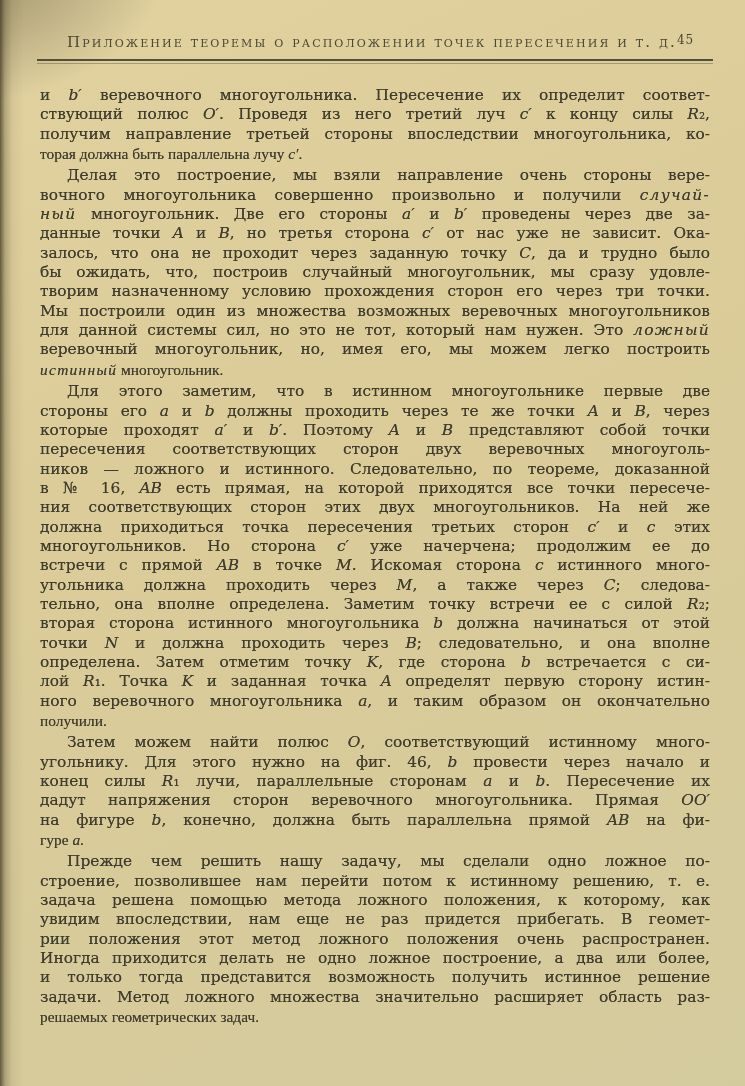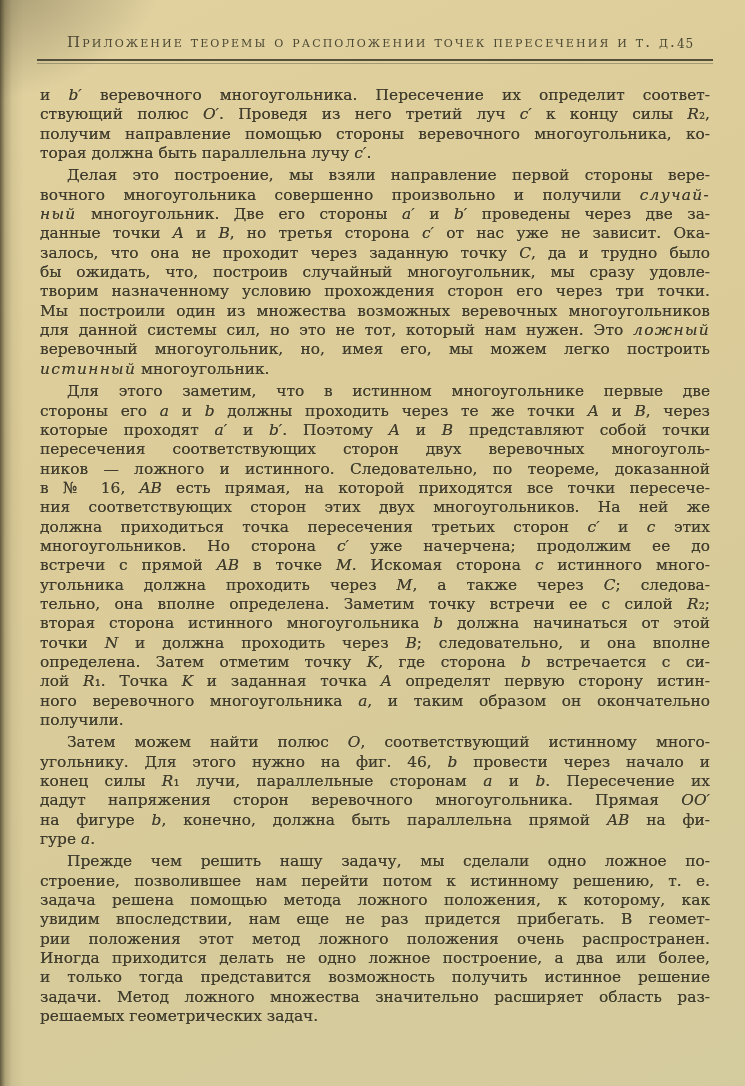--- a/index.html
+++ b/index.html
@@ -13,21 +13,21 @@
     position: absolute; inset: 0;
     background:
       radial-gradient(ellipse 320px 220px at -40px -40px, rgba(48,44,26,0.45), rgba(48,44,26,0) 65%),
       radial-gradient(ellipse 500px 300px at 110% 115%, rgba(120,125,85,0.18), rgba(120,125,85,0) 60%),
       linear-gradient(to right, rgba(58,52,32,0.75) 0px, rgba(104,93,60,0.38) 5px, rgba(140,128,90,0.14) 12px, rgba(0,0,0,0) 24px),
       linear-gradient(155deg, #e2d2a0 0%, #dccc99 35%, #d8cb9a 65%, #d4cb9e 100%);
   }
   .text-col { position: absolute; left: 37px; width: 676px; }
   .header-row {
     top: 33px;
-    display: flex; align-items: flex-end;
+    display: flex; align-items: flex-start;
     color: #4a4733;
   }
   .running-title {
     flex: 1;
     text-align: center;
     font-variant: small-caps;
     font-size: 15px;
     letter-spacing: 2.1px;
     padding-left: 30px;
     white-space: nowrap;
@@ -54,42 +54,42 @@
     color: #3f3c2d;
     text-shadow: 0 0 0.6px rgba(63,60,45,0.75);
   }
   .para { margin: 3px; }
   .para.indent .line:first-child { text-indent: 27px; }
   .line {
     text-align: justify;
     text-align-last: justify;
     white-space: normal;
   }
-  .line.last { text-align-last: left; }
+  .line.last { text-align-last: left; font-family: Liberation Serif, serif; }
   .line i { font-style: italic; }
   .line i.sp { letter-spacing: 1.3px; }
 </style>
 </head>
 <body>
 
 <div class="page">
   <div class="text-col header-row">
     <span class="running-title">Приложение теоремы о расположении точек пересечения и т. д.</span>
     <span class="page-number">45</span>
   </div>
   <div class="text-col header-rule"></div>
   <div class="text-col text-body">
       <div class="para">
         <div class="line">и <i>b′</i> веревочного многоугольника. Пересечение их определит соответ-</div>
         <div class="line">ствующий полюс <i>O′</i>. Проведя из него третий луч <i>c′</i> к концу силы <i>R</i>₂,</div>
-        <div class="line">получим направление помощью стороны веревочного многоугольника, ко-</div>
+        <div class="line">получим направление третьей стороны впоследствии многоугольника, ко-</div>
         <div class="line last">торая должна быть параллельна лучу <i>c′</i>.</div>
       </div>
       <div class="para indent">
-        <div class="line">Делая это построение, мы взяли направление первой стороны вере-</div>
+        <div class="line">Делая это построение, мы взяли направление очень стороны вере-</div>
         <div class="line">вочного многоугольника совершенно произвольно и получили <i class="sp">случай-</i></div>
         <div class="line"><i class="sp">ный</i> многоугольник. Две его стороны <i>a′</i> и <i>b′</i> проведены через две за-</div>
         <div class="line">данные точки <i>A</i> и <i>B</i>, но третья сторона <i>c′</i> от нас уже не зависит. Ока-</div>
         <div class="line">залось, что она не проходит через заданную точку <i>C</i>, да и трудно было</div>
         <div class="line">бы ожидать, что, построив случайный многоугольник, мы сразу удовле-</div>
         <div class="line">творим назначенному условию прохождения сторон его через три точки.</div>
         <div class="line">Мы построили один из множества возможных веревочных многоугольников</div>
         <div class="line">для данной системы сил, но это не тот, который нам нужен. Это <i class="sp">ложный</i></div>
         <div class="line">веревочный многоугольник, но, имея его, мы можем легко построить</div>
         <div class="line last"><i class="sp">истинный</i> многоугольник.</div>

